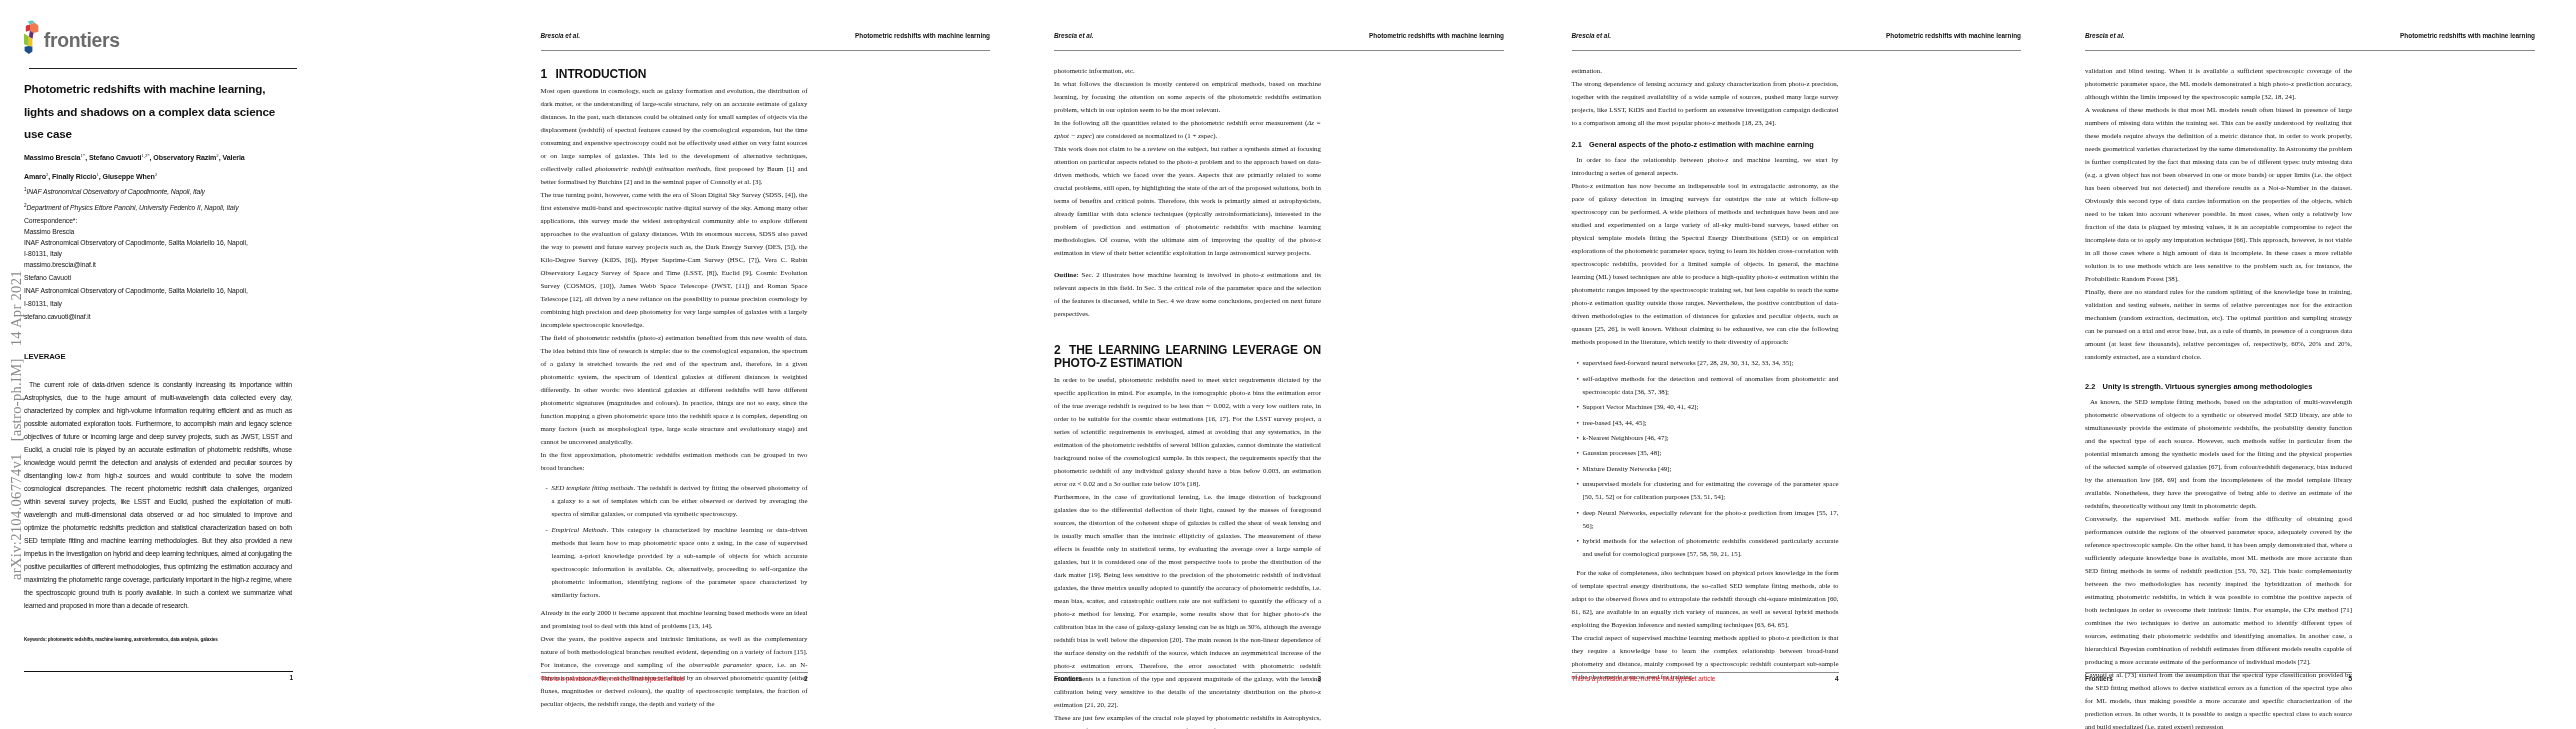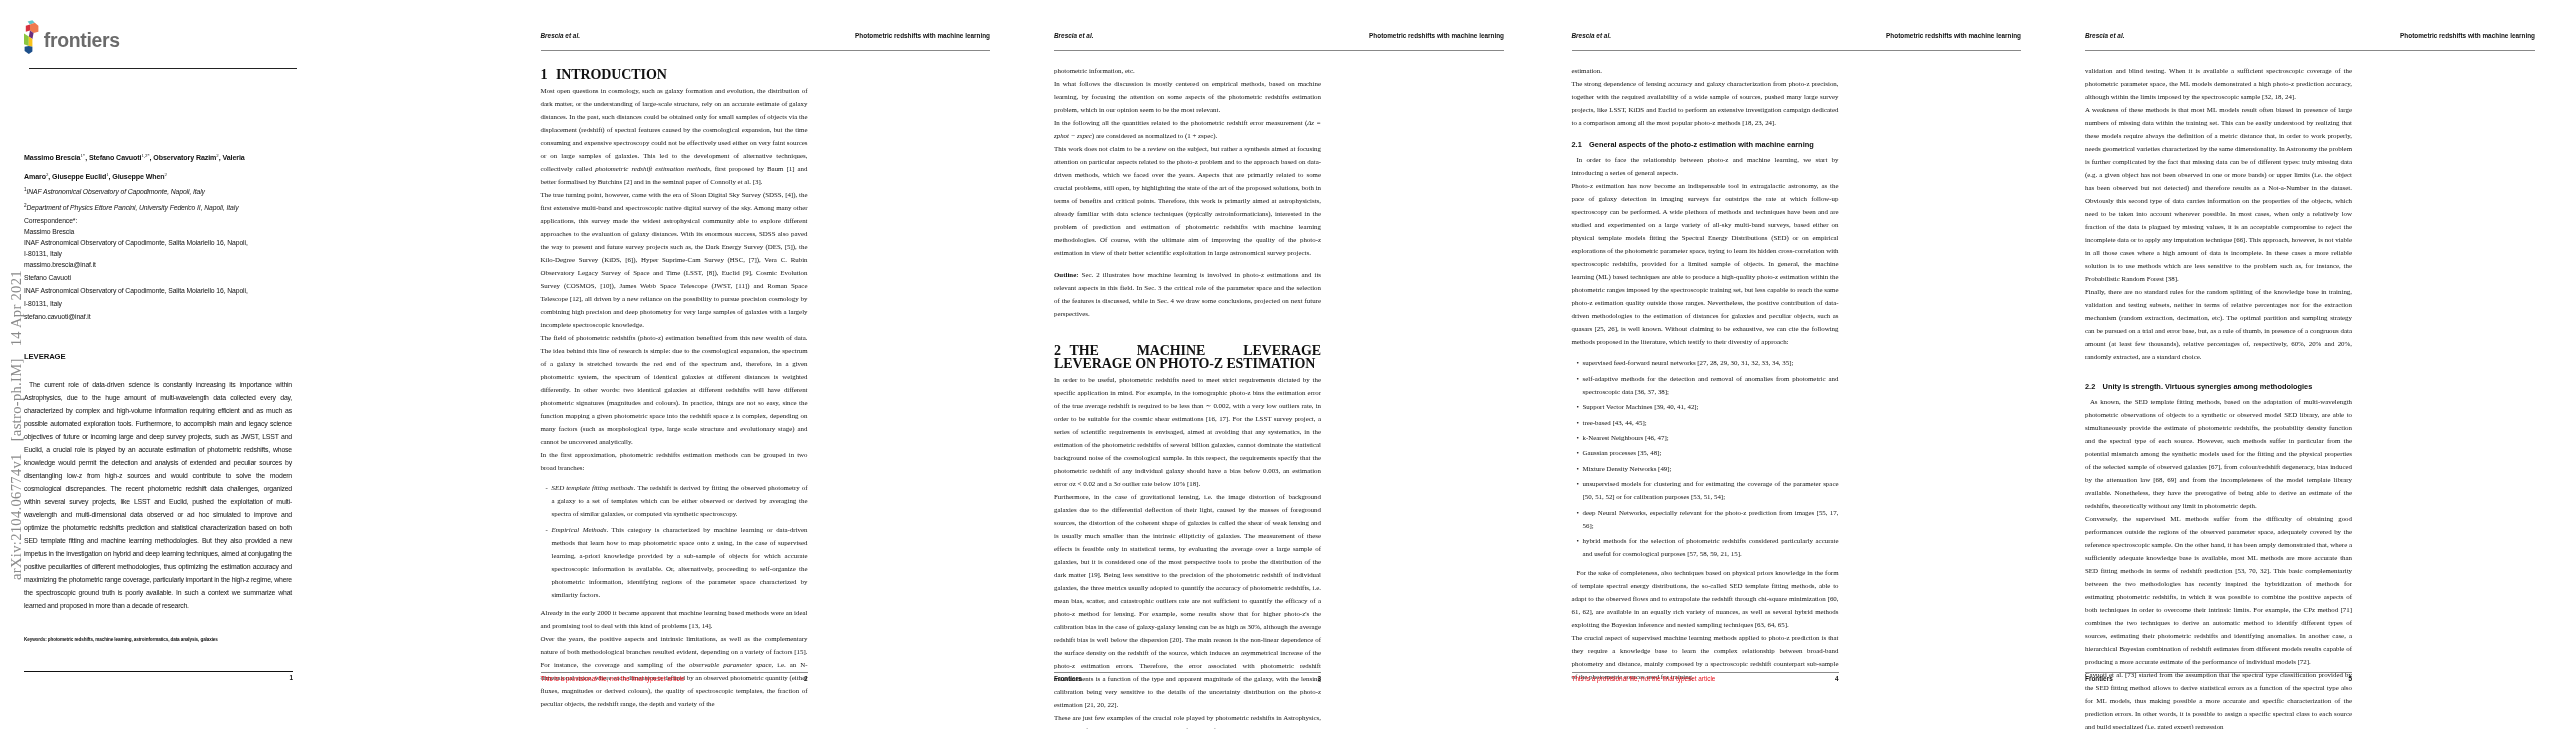--- a/index.html
+++ b/index.html
@@ -17,21 +17,21 @@
   .p4 .runhead { left: 25.5px; right: 40px; }
   .p5 .runhead { left: 24px; right: 41px; }
 
   .body { position: absolute; top: 66px; font-size: 6.9px; line-height: 13px; text-align: justify; }
   .p2 .body { left: 25.5px; width: 267px; top: 64px; }
   .p3 .body { left: 24px; width: 267px; top: 38px; }
   .p4 .body { left: 25.5px; width: 267px; top: 38px; }
   .p5 .body { left: 24px; width: 267px; top: 38px; }
   .body p { margin: 0; }
   .body em { font-style: italic; }
-  .h1 { font-family: Liberation Serif, serif; font-weight: bold; font-size: 14px; margin: 3.6px 0 3.6px; letter-spacing: -0.1px; }
+  .h1 { font-family: Liberation Sans, sans-serif; font-weight: bold; font-size: 12px; margin: 3.6px 0 3.6px; letter-spacing: -0.1px; }
   .h1 .num { margin-right: 8.5px; }
   .h2 { font-family: "Liberation Sans", sans-serif; font-weight: bold; font-size: 7.4px; margin: 8.5px 0 2.4px; }
   .h2 .num { margin-right: 7.3px; }
   .gap { height: 8.5px; }
   .gap-lg { height: 20.7px; }
   ul.dash { list-style: none; margin: 7.3px 0 4.9px 0; }
   ul.dash li { padding-left: 11px; position: relative; margin-bottom: 2.4px; }
   ul.dash li::before { content: "-"; position: absolute; left: 4.9px; }
   ul.bullet { list-style: none; margin: 8.5px 0 6px 0; }
   ul.bullet li { padding-left: 11px; position: relative; margin-bottom: 2.4px; }
@@ -80,27 +80,28 @@
       <polygon points="10,7 18,4 24,9 24,19 16,21 10,17" fill="#f07a4f"></polygon>
       <polygon points="10,17 16,21 14,31 8,27" fill="#6a2d7c"></polygon>
       <polygon points="0,22 8,27 8,43 0,40" fill="#8cc63f"></polygon>
       <polygon points="8,27 14,31 14,44 8,43" fill="#f9c21b"></polygon>
       <polygon points="1,44 8,43 14,44 14,52 8,56 1,51" fill="#1d4f8a"></polygon>
     </svg>
     <span class="word">frontiers</span>
   </div>
   <div class="toprule"></div>
 
+  <div class="title">Photometric redshifts with machine learning, lights and shadows on a complex data science use case</div>
 
   <div class="authors">
     <span>Massimo Brescia</span><sup>1*</sup>,
     <span>Stefano Cavuoti</span><sup>1,2*</sup>,
     <span>Observatory Razim</span><sup>2</sup>,
     <span>Valeria Amaro</span><sup>2</sup>,
-    <span>Giuseppe Euclid</span><sup>1</sup>,
+    <span>Finally Riccio</span><sup>1</sup>,
     <span>Giuseppe When</span><sup>2</sup>
   </div>
 
   <div class="affils">
     <div><sup>1</sup><span>INAF Astronomical Observatory of Capodimonte, Napoli, Italy</span></div>
     <div><sup>2</sup><span>Department of Physics Ettore Pancini, University Federico II, Napoli, Italy</span></div>
   </div>
 
   <div class="corr">
     <div>Correspondence*:</div>
@@ -157,21 +158,21 @@
     <span>Photometric redshifts with machine learning</span>
   </div>
   <div class="body" style="top:64px">
     <p>photometric information, etc.</p>
     <p>In what follows the discussion is mostly centered on empirical methods, based on machine learning, by focusing the attention on some aspects of the photometric redshifts estimation problem, which in our opinion seem to be the most relevant.</p>
     <p><span>In the following all the quantities related to the photometric redshift error measurement (</span><em>Δz = zphot − zspec</em><span>) are considered as normalized to (1 + zspec).</span></p>
     <p>This work does not claim to be a review on the subject, but rather a synthesis aimed at focusing attention on particular aspects related to the photo-z problem and to the approach based on data-driven methods, which we faced over the years. Aspects that are primarily related to some crucial problems, still open, by highlighting the state of the art of the proposed solutions, both in terms of benefits and critical points. Therefore, this work is primarily aimed at astrophysicists, already familiar with data science techniques (typically astroinformaticians), interested in the problem of prediction and estimation of photometric redshifts with machine learning methodologies. Of course, with the ultimate aim of improving the quality of the photo-z estimation in view of their better scientific exploitation in large astronomical survey projects.</p>
     <div class="gap"></div>
     <p><b>Outline:</b><span> Sec. 2 illustrates how machine learning is involved in photo-z estimations and its relevant aspects in this field. In Sec. 3 the critical role of the parameter space and the selection of the features is discussed, while in Sec. 4 we draw some conclusions, projected on next future perspectives.</span></p>
     <div class="gap-lg"></div>
-    <div class="h1"><span class="num">2</span><span>THE MACHINE LEVERAGE LEVERAGE ON PHOTO-Z ESTIMATION</span></div>
+    <div class="h1"><span class="num">2</span><span>THE LEARNING LEARNING LEVERAGE ON PHOTO-Z ESTIMATION</span></div>
     <p>In order to be useful, photometric redshifts need to meet strict requirements dictated by the specific application in mind. For example, in the tomographic photo-z bins the estimation error of the true average redshift is required to be less than ∼ 0.002, with a very low outliers rate, in order to be suitable for the cosmic shear estimations [16, 17]. For the LSST survey project, a series of scientific requirements is envisaged, aimed at avoiding that any systematics, in the estimation of the photometric redshifts of several billion galaxies, cannot dominate the statistical background noise of the cosmological sample. In this respect, the requirements specify that the photometric redshift of any individual galaxy should have a bias below 0.003, an estimation error σz &lt; 0.02 and a 3σ outlier rate below 10% [18].</p>
     <p>Furthermore, in the case of gravitational lensing, i.e. the image distortion of background galaxies due to the differential deflection of their light, caused by the masses of foreground sources, the distortion of the coherent shape of galaxies is called the shear of weak lensing and is usually much smaller than the intrinsic ellipticity of galaxies. The measurement of these effects is feasible only in statistical terms, by evaluating the average over a large sample of galaxies, but it is considered one of the most perspective tools to probe the distribution of the dark matter [19]. Being less sensitive to the precision of the photometric redshift of individual galaxies, the three metrics usually adopted to quantify the accuracy of photometric redshifts, i.e. mean bias, scatter, and catastrophic outliers rate are not sufficient to quantify the efficacy of a photo-z method for lensing. For example, some results show that for higher photo-z's the calibration bias in the case of galaxy-galaxy lensing can be as high as 30%, although the average redshift bias is well below the dispersion [20]. The main reason is the non-linear dependence of the surface density on the redshift of the source, which induces an asymmetrical increase of the photo-z estimation errors. Therefore, the error associated with photometric redshift measurements is a function of the type and apparent magnitude of the galaxy, with the lensing calibration being very sensitive to the details of the uncertainty distribution on the photo-z estimation [21, 20, 22].</p>
     <p>These are just few examples of the crucial role played by photometric redshifts in Astrophysics, which justifies the constant and massive proliferation of proposed solutions to optimize their accurate and reliable</p>
   </div>
   <div class="footer">
     <span class="bold">Frontiers</span>
     <span class="bold">3</span>
   </div>
 </div>
 

